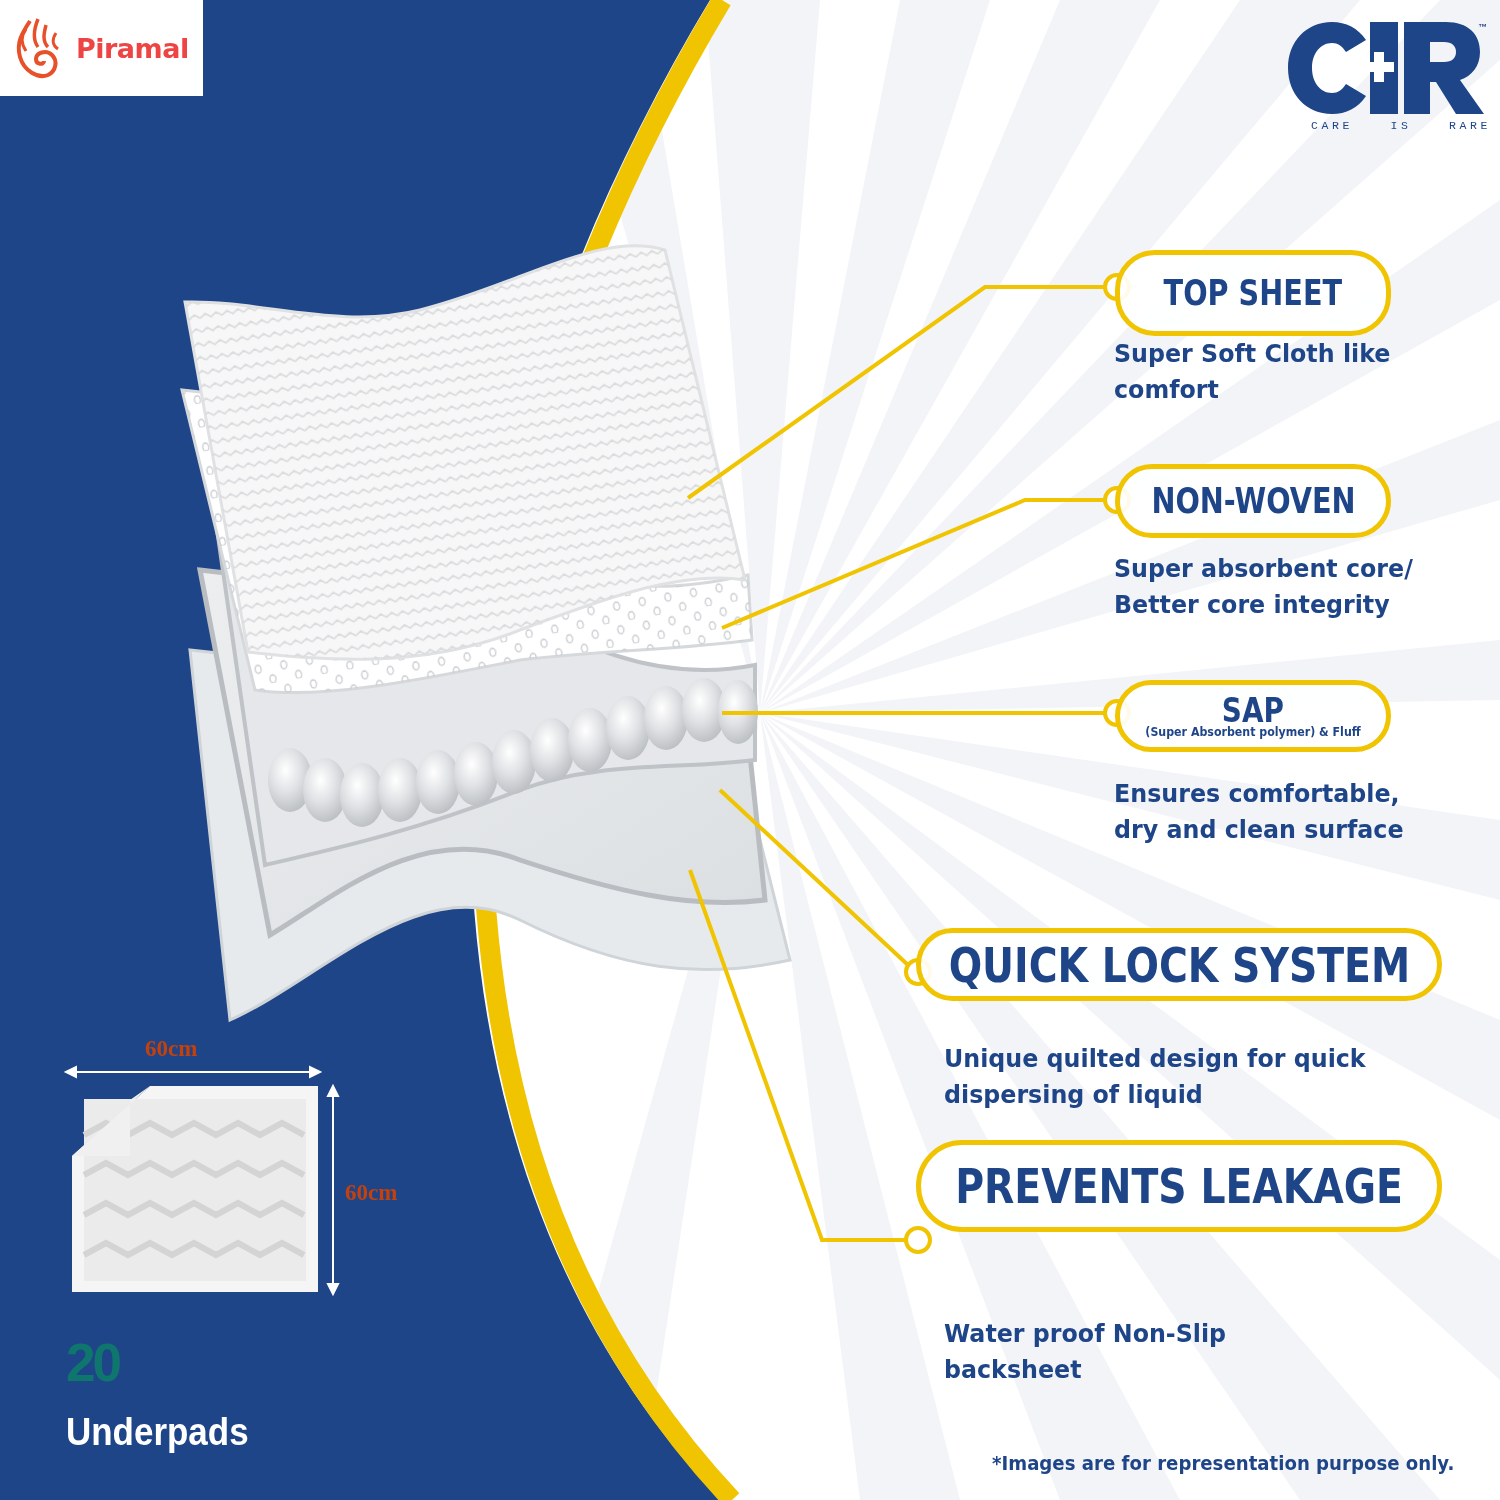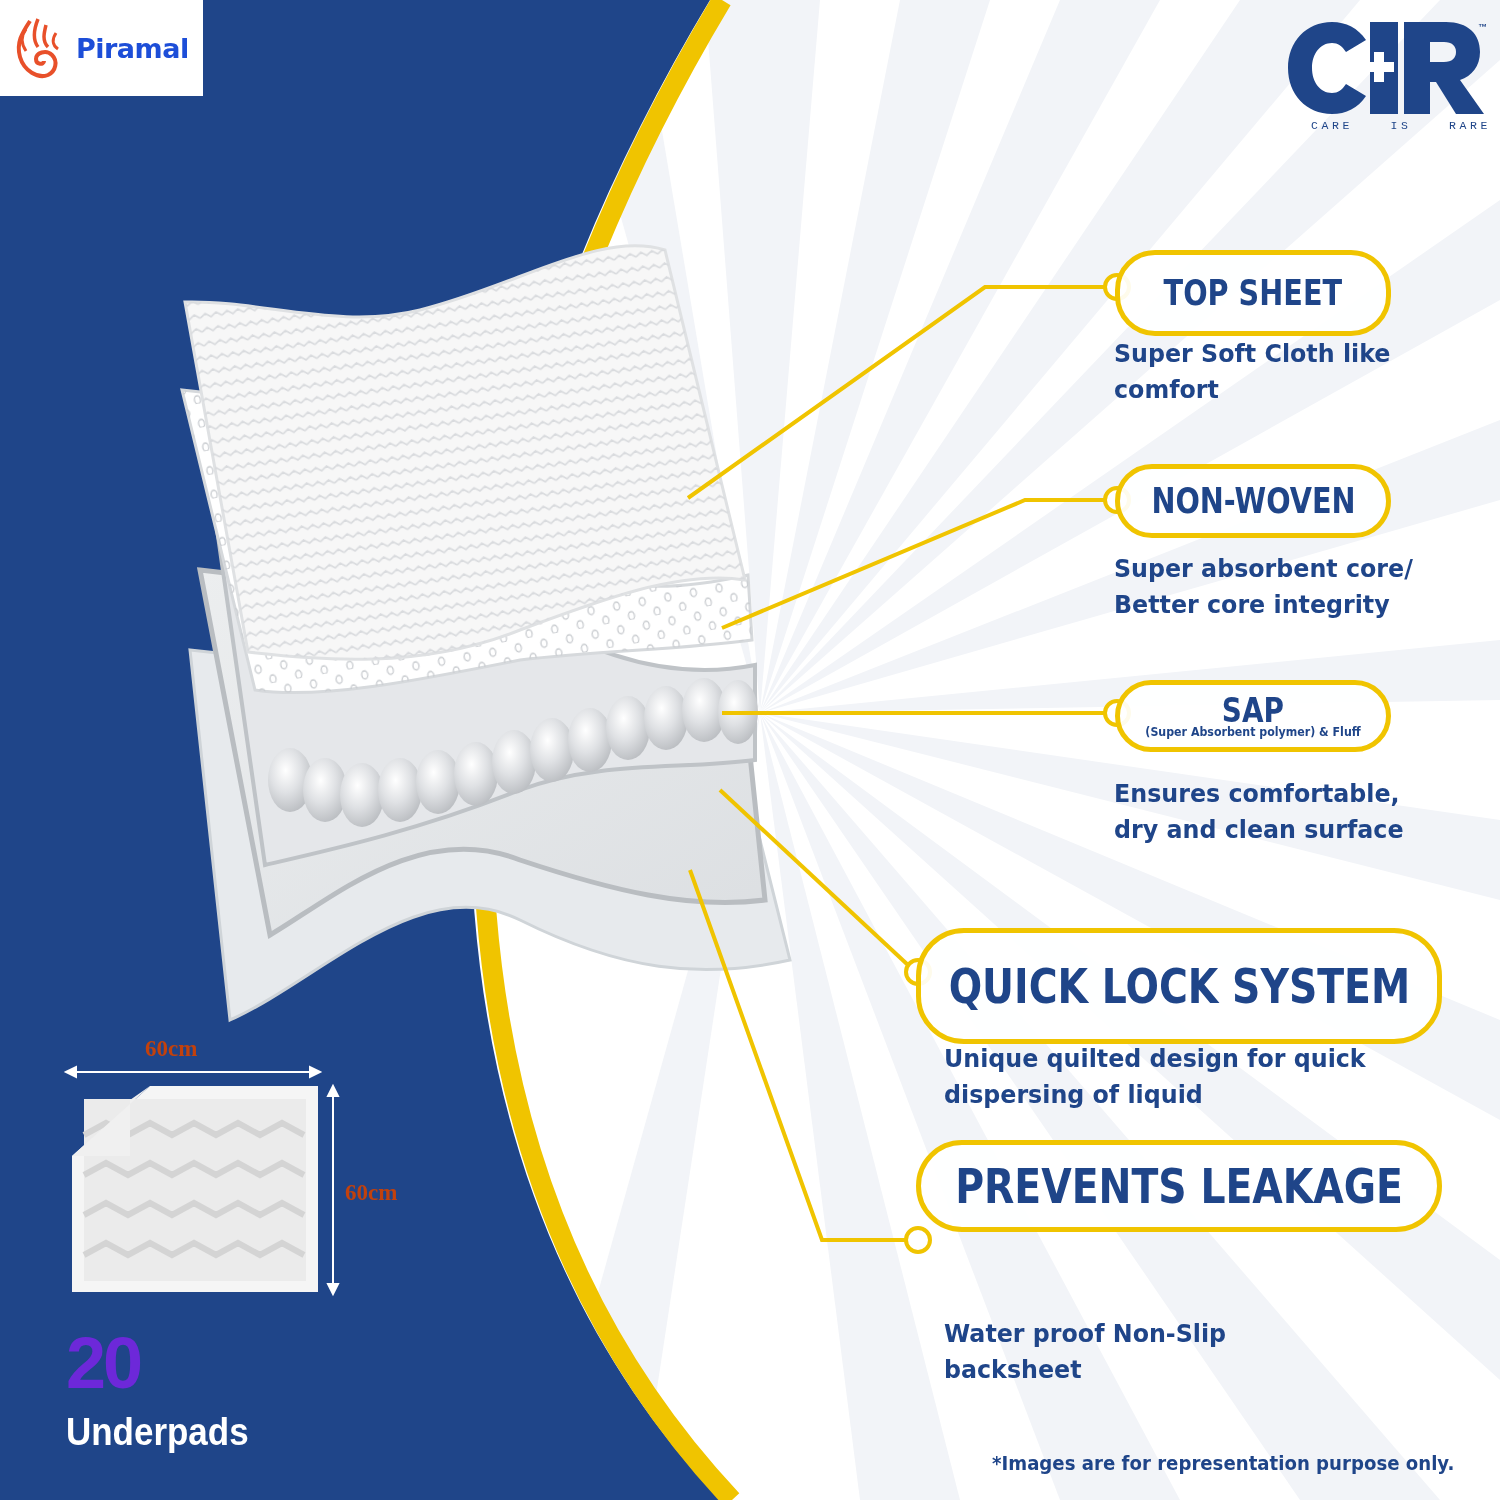--- a/index.html
+++ b/index.html
@@ -1,29 +1,29 @@
 <!DOCTYPE html>
 <html><head>
 <meta charset="utf-8">
 <style>
   html,body{margin:0;padding:0;}
   body{width:1500px;height:1500px;position:relative;overflow:hidden;background:#ffffff;font-family:"DejaVu Sans","Liberation Sans",sans-serif;}
   .bg-svg{position:absolute;left:0;top:0;width:1500px;height:1500px;}
   .abs{position:absolute;}
   .piramal-box{left:0;top:0;width:203px;height:96px;background:#ffffff;display:flex;align-items:center;}
-  .piramal-text{font-family:"DejaVu Sans","Liberation Sans",sans-serif;font-weight:bold;font-size:27px;color:#1d4ed8;margin-left:8px;letter-spacing:-0.5px;}
+  .piramal-text{font-family:"DejaVu Sans","Liberation Sans",sans-serif;font-weight:bold;font-size:27px;color:#ef4444;margin-left:8px;letter-spacing:-0.5px;}
   .cir-logo{left:1284px;top:18px;width:205px;height:120px;}
   .cir-tagline{position:absolute;top:101px;left:27px;width:180px;font-family:Liberation Mono, monospace;font-size:11.5px;color:#1f4589;letter-spacing:3.6px;display:flex;justify-content:space-between;}
   .tm{position:absolute;right:2px;top:4px;font-size:9px;color:#1f4589;font-family:"Liberation Sans",sans-serif;font-weight:bold;}
   .pill{position:absolute;border:5px solid #f0c400;border-radius:40px;background:rgba(255,255,255,0.92);box-sizing:border-box;display:flex;flex-direction:column;align-items:center;justify-content:center;}
   .pill-title{font-family:"DejaVu Sans","Liberation Sans",sans-serif;font-weight:bold;color:#1f4589;transform:scaleX(0.82);white-space:nowrap;}
   .pill-sub{font-family:"DejaVu Sans","Liberation Sans",sans-serif;font-weight:bold;color:#1f4589;font-size:12px;margin-top:-2px;white-space:nowrap;transform:scaleX(0.92);}
   .desc{position:absolute;font-family:"DejaVu Sans","Liberation Sans",sans-serif;font-weight:bold;color:#1f4589;font-size:25px;line-height:36px;transform-origin:left top;transform:scaleX(0.95);}
   .dim-label{position:absolute;font-family:Liberation Serif, serif;font-weight:bold;color:#c2410c;font-size:23px;}
-  .count-num{position:absolute;left:66px;top:1322px;font-family:"Liberation Sans",sans-serif;font-weight:bold;color:#6d28d9;font-size:72px;line-height:82px;letter-spacing:-3px;}
+  .count-num{position:absolute;left:66px;top:1322px;font-family:"Liberation Sans",sans-serif;font-weight:bold;color:#0f766e;font-size:53px;line-height:82px;letter-spacing:-3px;}
   .count-label{position:absolute;left:66px;top:1412px;font-family:"Liberation Sans",sans-serif;font-weight:bold;color:#ffffff;font-size:38px;line-height:40px;transform-origin:left top;transform:scaleX(0.92);}
   .disclaimer{position:absolute;left:992px;top:1452px;font-family:"DejaVu Sans","Liberation Sans",sans-serif;font-weight:bold;color:#1f4589;font-size:19.5px;transform-origin:left top;transform:scaleX(0.93);white-space:nowrap;}
 </style>
 </head>
 <body>
 
 <svg class="bg-svg" viewBox="0 0 1500 1500" xmlns="http://www.w3.org/2000/svg">
   <rect x="0" y="0" width="1500" height="1500" fill="#ffffff"></rect>
 
   <g fill="#f2f4f8">
@@ -195,21 +195,21 @@
 
 <div class="pill" style="left:1115px;top:680px;width:276px;height:72px;">
   <span class="pill-title" style="font-size:34px;line-height:34px;">SAP</span>
   <span class="pill-sub">(Super Absorbent polymer) &amp; Fluff</span>
 </div>
 <div class="desc" style="left:1114px;top:776px;">
   <div>Ensures comfortable,</div>
   <div>dry and clean surface</div>
 </div>
 
-<div class="pill" style="left:916px;top:928px;width:526px;height:116px;border-radius:48px;">
+<div class="pill" style="left:916px;top:928px;width:526px;height:73px;border-radius:48px;">
   <span class="pill-title" style="font-size:48px;">QUICK LOCK SYSTEM</span>
 </div>
 <div class="desc" style="left:944px;top:1041px;">
   <div>Unique quilted design for quick</div>
   <div>dispersing of liquid</div>
 </div>
 
 <div class="pill" style="left:916px;top:1140px;width:526px;height:92px;border-radius:48px;">
   <span class="pill-title" style="font-size:48px;">PREVENTS LEAKAGE</span>
 </div>

